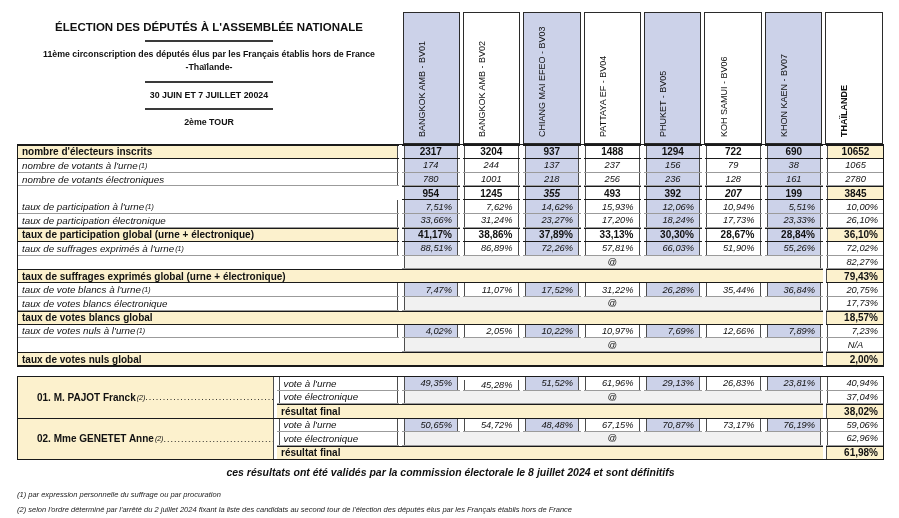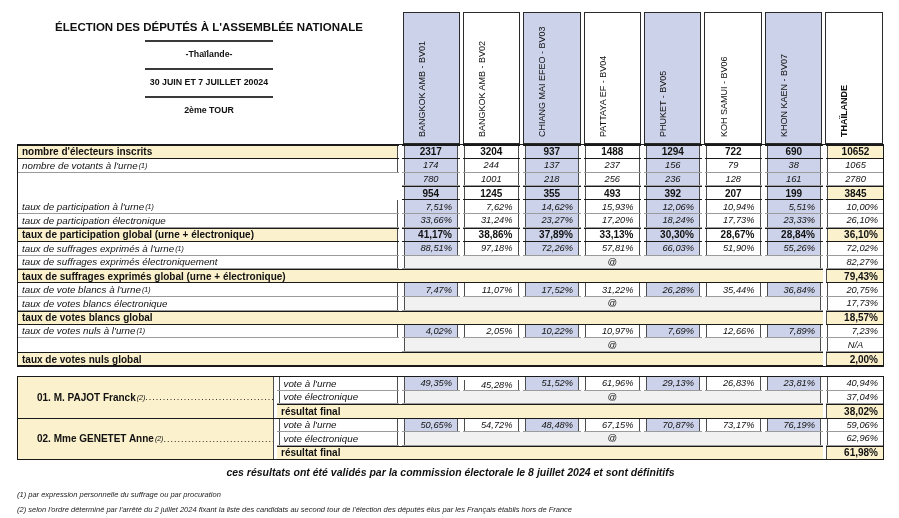--- a/index.html
+++ b/index.html
@@ -69,20 +69,21 @@
 </style>
 </head>
 <body>
 
 <div class="page">
 
   <div class="hdr-grid" id="colHeaders">
     <div class="title-cell">
       <div class="main-title">ÉLECTION DES DÉPUTÉS À L'ASSEMBLÉE NATIONALE</div>
       <div class="sep"></div>
+      <div class="sub">11ème circonscription des députés élus par les Français établis hors de France</div>
       <div class="sub">-Thaïlande-</div>
       <div class="sep"></div>
       <div class="sub">30 JUIN ET 7 JUILLET 20024</div>
       <div class="sep"></div>
       <div class="sub">2ème TOUR</div>
     </div>
   <div class="hcell shade">
         <div class="vtext">BANGKOK AMB - BV01</div>
       </div>
       <div class="hcell">
@@ -156,20 +157,23 @@
       </div>
       <div class="slot" style="grid-area: 2 / 7;">
         <div class="inner val ital ctr">79</div>
       </div>
       <div class="slot" style="grid-area: 2 / 8;">
         <div class="inner val shade ital ctr">38</div>
       </div>
       <div class="slot totalslot" style="grid-area: 2 / 9;">
         <div class="inner val ital ctr">1065</div>
       </div>
+      <div class="slot labelslot" style="grid-area: 3 / 1;">
+        <div class="inner lbl ital">nombre de votants électroniques</div>
+      </div>
       <div class="slot" style="grid-area: 3 / 2;">
         <div class="inner val shade ital ctr">780</div>
       </div>
       <div class="slot" style="grid-area: 3 / 3;">
         <div class="inner val ital ctr">1001</div>
       </div>
       <div class="slot" style="grid-area: 3 / 4;">
         <div class="inner val shade ital ctr">218</div>
       </div>
       <div class="slot" style="grid-area: 3 / 5;">
@@ -186,30 +190,30 @@
       </div>
       <div class="slot totalslot" style="grid-area: 3 / 9;">
         <div class="inner val ital ctr">2780</div>
       </div>
       <div class="slot hb" style="grid-area: 4 / 2;">
         <div class="inner val shade bold ctr">954</div>
       </div>
       <div class="slot hb" style="grid-area: 4 / 3;">
         <div class="inner val bold ctr">1245</div>
       </div>
-      <div class="slot hb" style="grid-area: 4 / 4;">
+      <div class="slot hb" style="grid-area: 4 / 4; font-style: italic;">
         <div class="inner val shade bold ctr">355</div>
       </div>
       <div class="slot hb" style="grid-area: 4 / 5;">
         <div class="inner val bold ctr">493</div>
       </div>
       <div class="slot hb" style="grid-area: 4 / 6;">
         <div class="inner val shade bold ctr">392</div>
       </div>
-      <div class="slot hb" style="grid-area: 4 / 7;">
+      <div class="slot hb" style="grid-area: 4 / 7; font-style: italic;">
         <div class="inner val bold ctr">207</div>
       </div>
       <div class="slot hb" style="grid-area: 4 / 8;">
         <div class="inner val shade bold ctr">199</div>
       </div>
       <div class="slot totalslot hb" style="grid-area: 4 / 9;">
         <div class="inner val cream bold ctr">3845</div>
       </div>
       <div class="slot labelslot" style="grid-area: 5 / 1;">
         <div class="inner lbl ital">taux de participation à l'urne<span class="note"> (1)</span></div>
@@ -292,42 +296,39 @@
       <div class="slot totalslot hb" style="grid-area: 7 / 9;">
         <div class="inner val cream bold rgt">36,10%</div>
       </div>
       <div class="slot labelslot" style="grid-area: 8 / 1;">
         <div class="inner lbl ital">taux de suffrages exprimés à l'urne<span class="note"> (1)</span></div>
       </div>
       <div class="slot" style="grid-area: 8 / 2;">
         <div class="inner val shade ital rgt">88,51%</div>
       </div>
       <div class="slot" style="grid-area: 8 / 3;">
-        <div class="inner val ital rgt">97,18%</div>
+        <div class="inner val ital rgt">86,89%</div>
       </div>
       <div class="slot" style="grid-area: 8 / 4;">
         <div class="inner val shade ital rgt">72,26%</div>
       </div>
       <div class="slot" style="grid-area: 8 / 5;">
         <div class="inner val ital rgt">57,81%</div>
       </div>
       <div class="slot" style="grid-area: 8 / 6;">
         <div class="inner val shade ital rgt">66,03%</div>
       </div>
       <div class="slot" style="grid-area: 8 / 7;">
         <div class="inner val ital rgt">51,90%</div>
       </div>
       <div class="slot" style="grid-area: 8 / 8;">
         <div class="inner val shade ital rgt">55,26%</div>
       </div>
       <div class="slot totalslot" style="grid-area: 8 / 9;">
         <div class="inner val ital rgt">72,02%</div>
-      </div>
-      <div class="slot labelslot" style="grid-area: 9 / 1;">
-        <div class="inner lbl ital">taux de suffrages exprimés électroniquement</div>
       </div>
       <div class="slot" style="grid-area: 9 / 2 / auto / 9;">
         <div class="inner gray val ital ctr">@</div>
       </div>
       <div class="slot totalslot" style="grid-area: 9 / 9;">
         <div class="inner val ital rgt">82,27%</div>
       </div>
       <div class="slot band hb" style="grid-area: 10 / 1 / auto / 9;">
         <div class="inner cream lbl bold">taux de suffrages exprimés global (urne + électronique)</div>
       </div>

